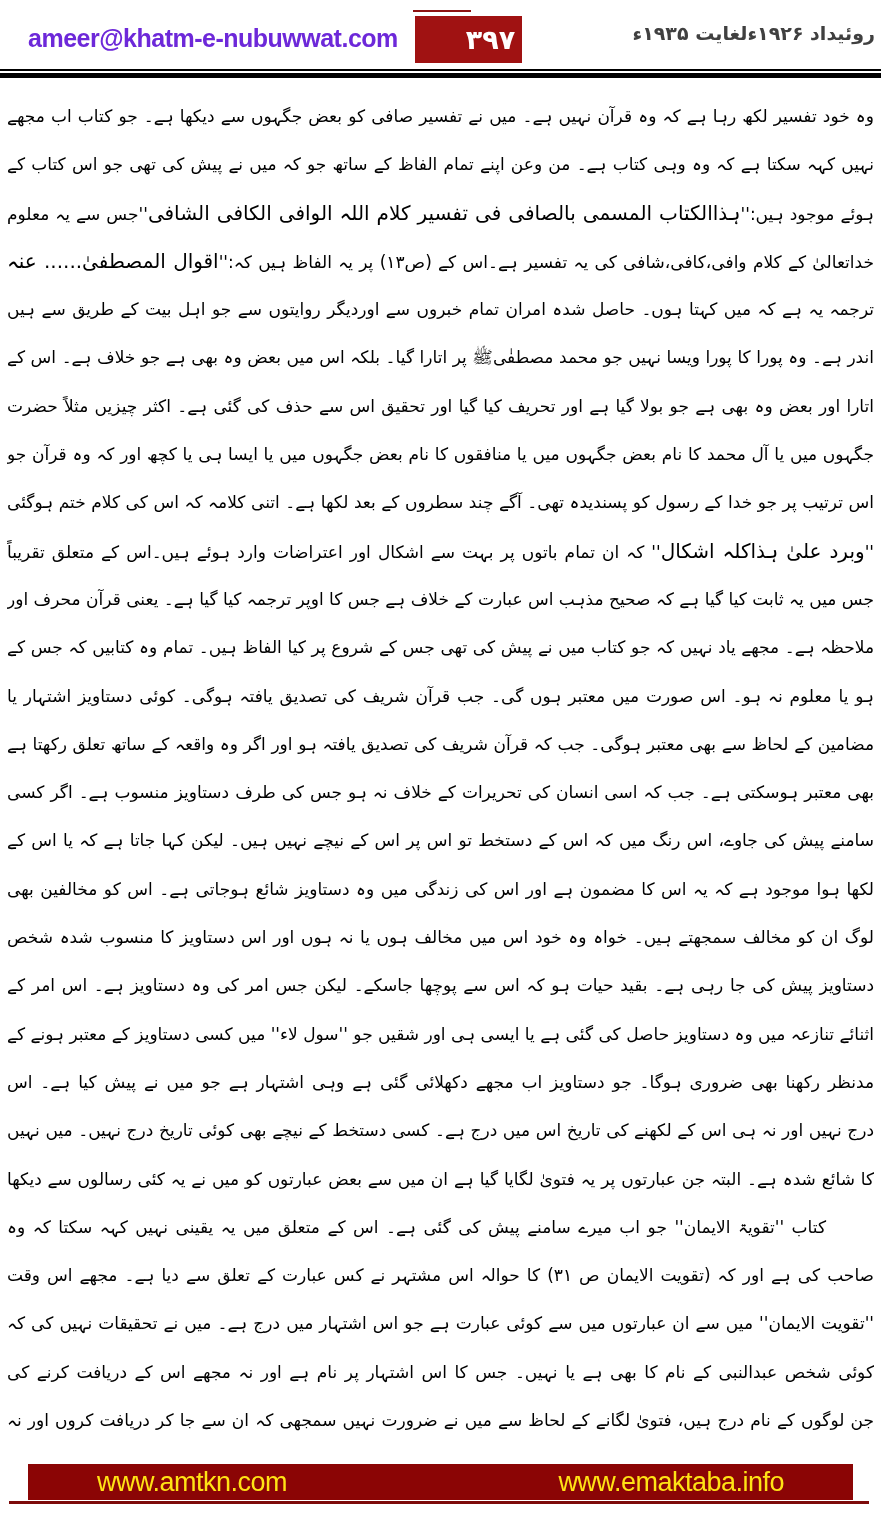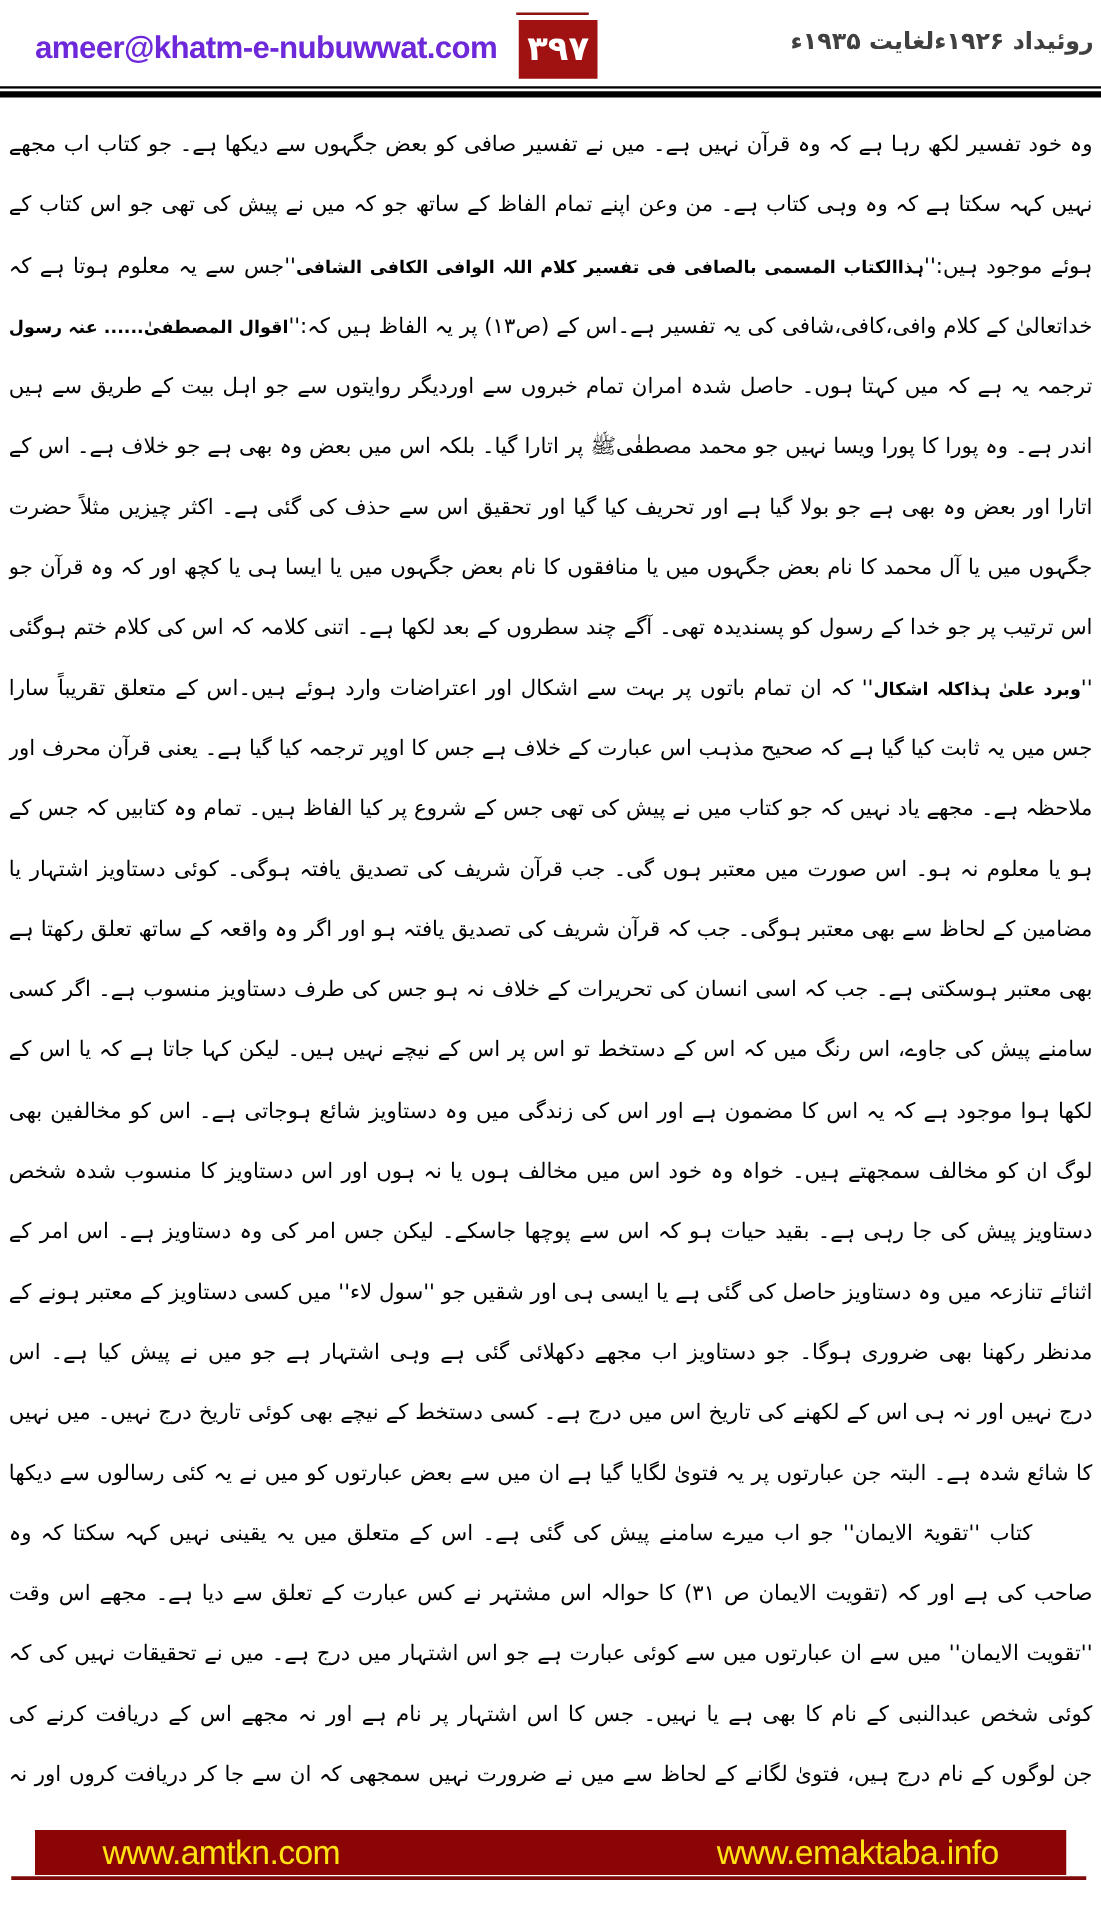--- a/index.html
+++ b/index.html
@@ -5,43 +5,43 @@
   html,body{margin:0;padding:0;}
   body{width:881px;height:1531px;background:#ffffff;overflow:hidden;
        font-family:"Liberation Sans",sans-serif;}
   .page{position:relative;width:881px;height:1531px;background:#ffffff;}
 
   
   .top-accent{position:absolute;left:413px;top:10px;width:58px;height:2px;background:#8e1212;}
   .email{position:absolute;left:28px;top:24px;font-weight:bold;font-size:25px;color:#6d28d9;letter-spacing:-0.5px;}
   .pagenum{position:absolute;left:415px;top:16px;width:63px;height:47px;background:#a01212;
            color:#ffffff;display:flex;align-items:center;justify-content:center;
-           font-family:"DejaVu Sans",sans-serif;font-weight:bold;font-size:27px;}
+           font-family:"DejaVu Sans",sans-serif;font-weight:bold;font-size:27px;padding-left:44px;}
   .hdr-urdu{position:absolute;right:6px;top:22px;direction:rtl;display:flex;align-items:baseline;gap:30px;
             font-family:"DejaVu Sans",sans-serif;}
   .booktitle{color:#8e1212;font-weight:bold;font-size:25px;white-space:nowrap;}
   .dates{color:#404040;font-weight:bold;font-size:19px;white-space:nowrap;}
 
   
   .rule{position:absolute;left:0;top:69px;width:881px;}
   .rule .thin{height:2px;background:#000;}
   .rule .gap{height:2px;background:#fff;}
   .rule .thick{height:5px;background:#000;}
 
   
   .body-text{position:absolute;left:7px;right:7px;top:92px;direction:rtl;color:#000;
              font-family:"DejaVu Sans",sans-serif;font-size:17px;}
   .tline{height:48.3px;line-height:48.3px;text-align:justify;text-align-last:justify;overflow:hidden;}
   .tline.pend{text-align-last:right;}
   .tline.pind{padding-right:48px;}
-  .q{font-weight:bold;font-size:14px;}
+  .q{font-weight:normal;font-size:20px;}
 
   
   .footer{position:absolute;left:28px;top:1464px;width:825px;height:36px;background:#8b0505;
-          display:flex;align-items:center;justify-content:space-between;padding:0 54px;box-sizing:border-box;}
+          display:flex;align-items:center;justify-content:space-between;padding:0 69px;box-sizing:border-box;}
   .footer span{color:#ffe315;font-size:27px;letter-spacing:-0.5px;white-space:nowrap;}
   .bottom-accent{position:absolute;left:9px;top:1501px;width:860px;height:3px;background:#7d0b0b;}
 </style>
 </head>
 <body>
 
 <div class="page">
 
   <div class="top-accent"></div>
 

